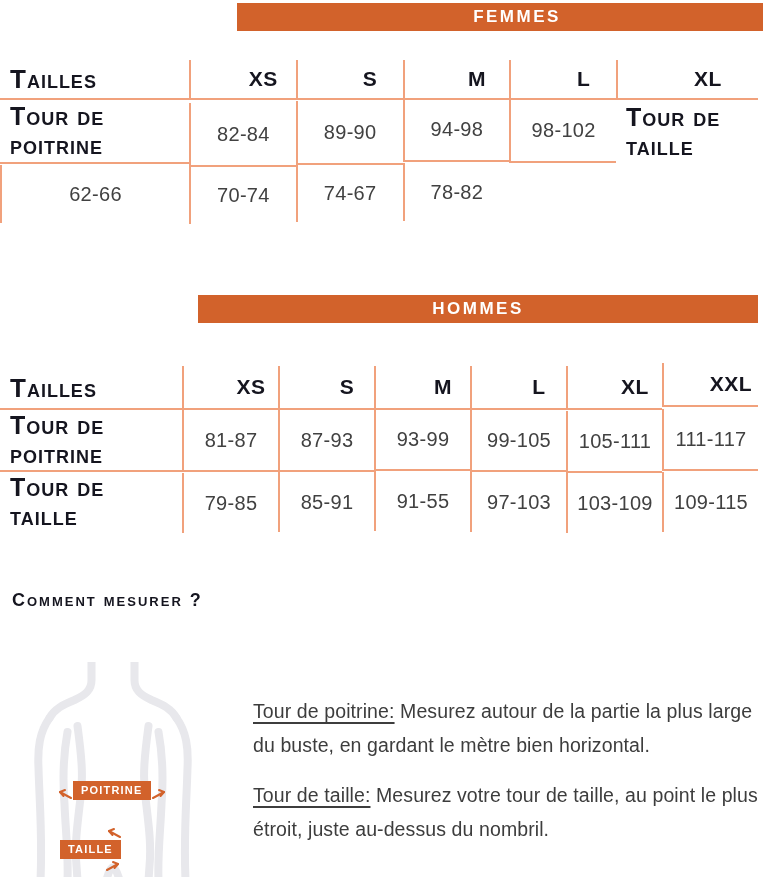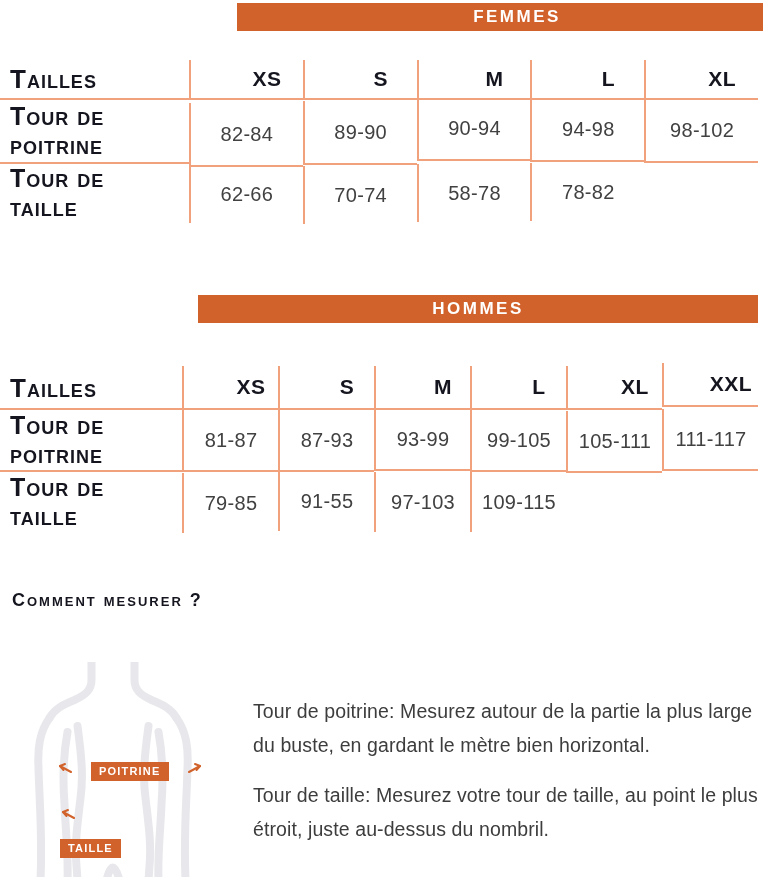--- a/index.html
+++ b/index.html
@@ -49,35 +49,35 @@
   .o-u2{transform:translateY(-2px);} .o-u3{transform:translateY(-3px);}
   
   .howto-title{
     position:absolute;left:12px;top:590px;
     font-variant:small-caps;font-weight:bold;font-size:18px;
     letter-spacing:2px;color:var(--heading-text,#15151f);
   }
   .figure{position:absolute;left:28px;top:662px;width:175px;height:215px;}
   .figure svg.body{position:absolute;left:0;top:0;}
   .figure svg.body path{stroke:var(--silhouette,#e8e8ec);stroke-width:8;fill:none;stroke-linecap:round;}
-  .badge-row{position:absolute;display:flex;align-items:flex-start;gap:19px;}
+  .badge-row{position:absolute;display:flex;align-items:flex-end;gap:1px;margin-top:19px;}
   .badge-row.chest{left:29px;top:100px;}
   .badge-row.waist{left:32px;top:146px;flex-direction:column;}
   .badge{
     background:var(--accent,#d2622b);color:#ffffff;font-weight:bold;
     font-size:11px;letter-spacing:1.2px;padding:4px 8px;line-height:11px;
   }
   .arr{display:block;}
   .arr path{stroke:var(--accent,#d2622b);stroke-width:2;fill:none;stroke-linecap:round;stroke-linejoin:round;}
   .instructions{position:absolute;left:253px;top:694px;width:512px;}
   .instructions p{
     font-size:19.5px;line-height:34px;color:var(--body-text,#3d3d3d);
     margin-bottom:16px;letter-spacing:0.1px;
   }
-  .lead{text-underline-offset:4px;text-decoration-thickness:1.5px;}
+  .lead{text-decoration:underline;text-underline-offset:4px;text-decoration-thickness:1.5px;}
 </style>
 </head>
 <body>
 
 <div class="page">
 
   <div class="banner women">
     <span>FEMMES</span>
   </div>
 
@@ -87,30 +87,29 @@
     <div class="cell sz hb vl">S</div>
     <div class="cell sz hb vl">M</div>
     <div class="cell sz hb vl">L</div>
     <div class="cell sz hb vl">XL</div>
 
     <div class="cell rowlbl hb">
         <span>Tour de poitrine</span>
       </div>
     <div class="cell val hb vl o-d3">82-84</div>
     <div class="cell val hb vl o-d1">89-90</div>
-    <div class="cell val hb vl o-u3">90-94</div>
     <div class="cell val hb vl o-u2">94-98</div>
     <div class="cell val hb vl o-u1">98-102</div>
 
     <div class="cell rowlbl">
         <span>Tour de taille</span>
       </div>
     <div class="cell val vl o-d1">62-66</div>
     <div class="cell val vl o-d2">70-74</div>
-    <div class="cell val vl">58-78</div>
+    <div class="cell val vl">74-67</div>
     <div class="cell val vl o-u1">78-82</div>
   </div>
 
   <div class="banner men">
     <span>HOMMES</span>
   </div>
 
   <div class="size-table men">
     <div class="cell corner low hb">Tailles</div>
     <div class="cell sz hb vl">XS</div>
@@ -127,22 +126,24 @@
     <div class="cell val hb vl">87-93</div>
     <div class="cell val hb vl o-u1">93-99</div>
     <div class="cell val hb vl">99-105</div>
     <div class="cell val hb vl o-d1">105-111</div>
     <div class="cell val hb vl o-u1">111-117</div>
 
     <div class="cell rowlbl">
         <span>Tour de taille</span>
       </div>
     <div class="cell val vl o-d1">79-85</div>
+    <div class="cell val vl">85-91</div>
     <div class="cell val vl o-u1">91-55</div>
     <div class="cell val vl">97-103</div>
+    <div class="cell val vl o-d1">103-109</div>
     <div class="cell val vl">109-115</div>
   </div>
 
   <div class="howto-title">Comment mesurer ?</div>
 
   <div class="figure">
     <svg class="body" width="175" height="215" viewBox="0 0 170 215" aria-hidden="true">
 
       <path d="M61,-4 L61,18 C61,28 55,33 44,38 C32,43 24,47 19,56"></path>
       <path d="M104,-4 L104,18 C104,28 110,33 121,38 C133,43 141,47 146,56"></path>

